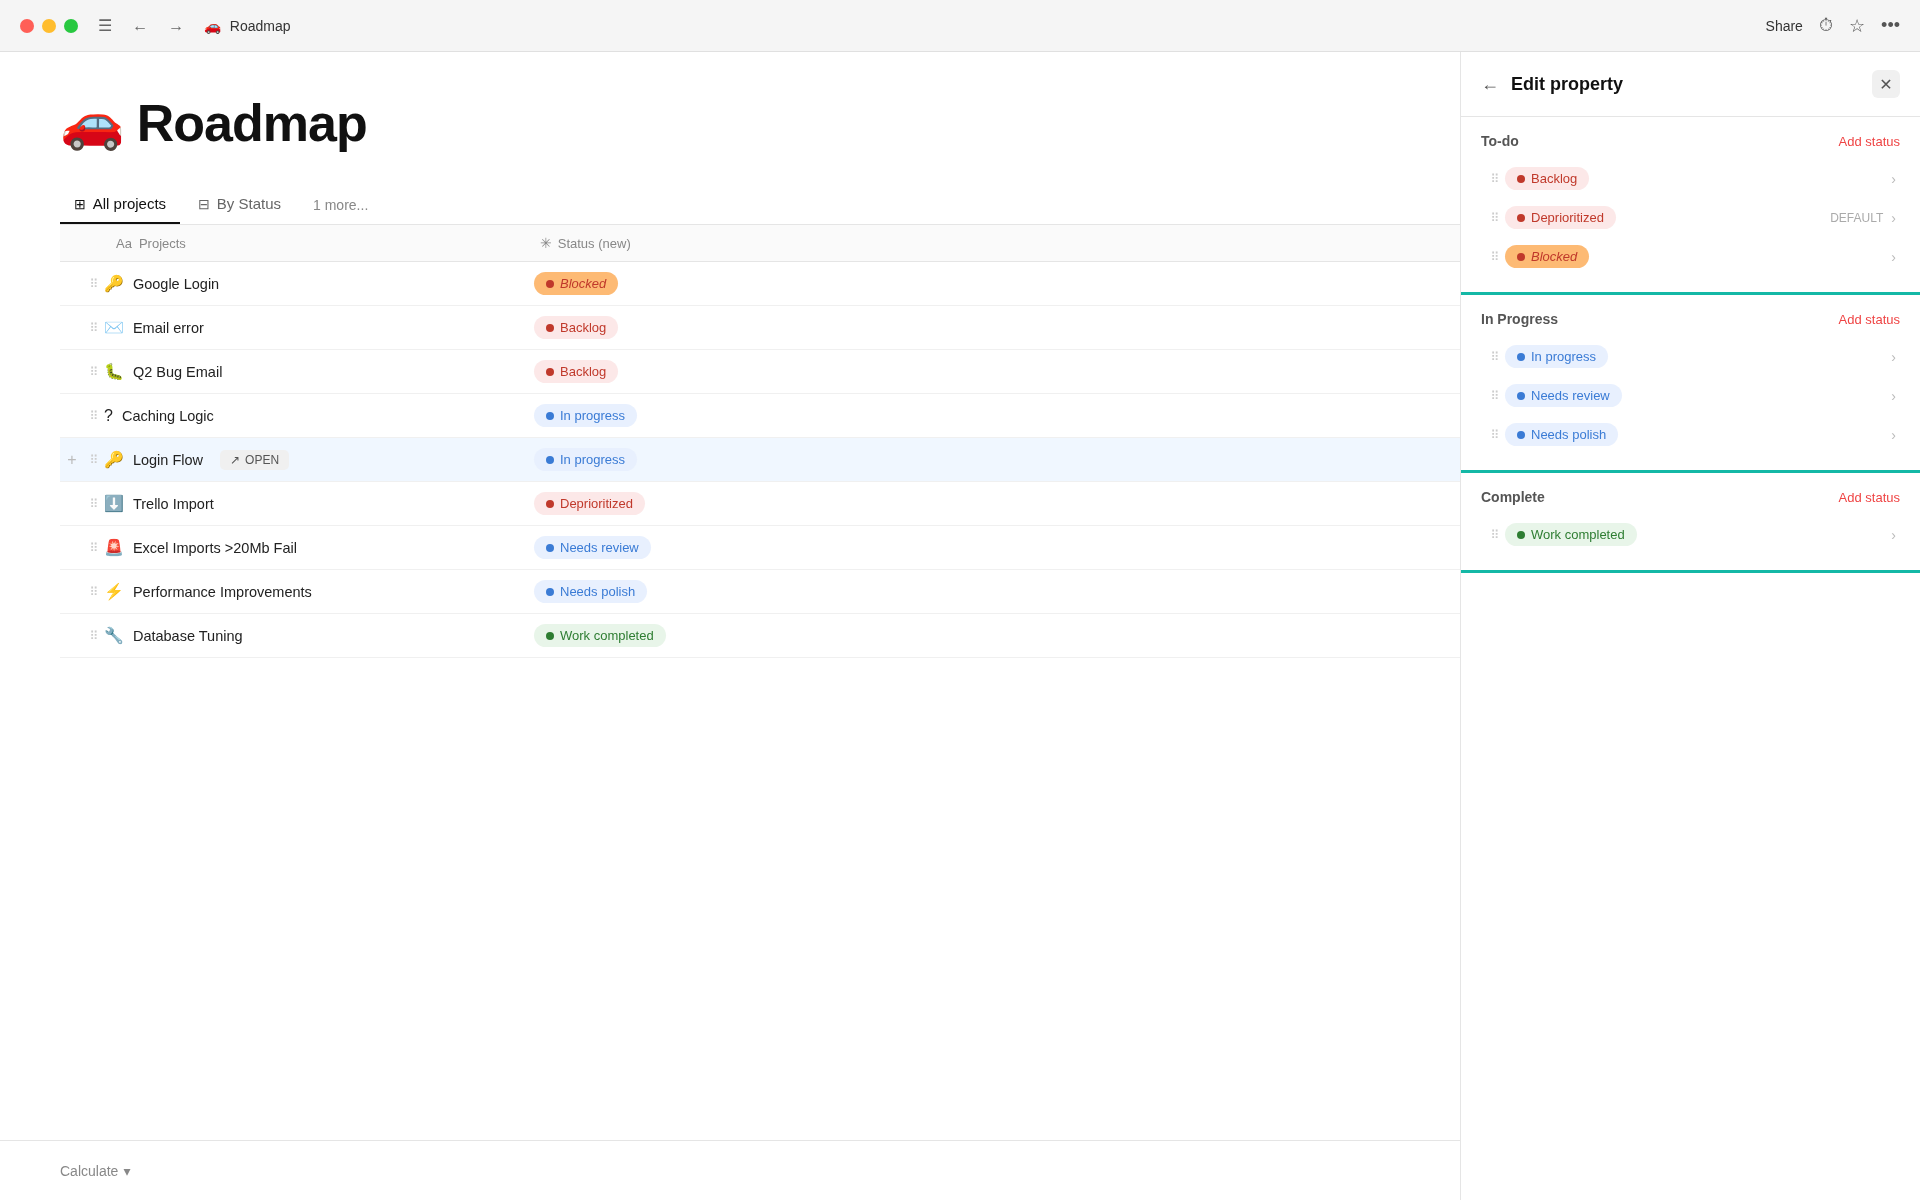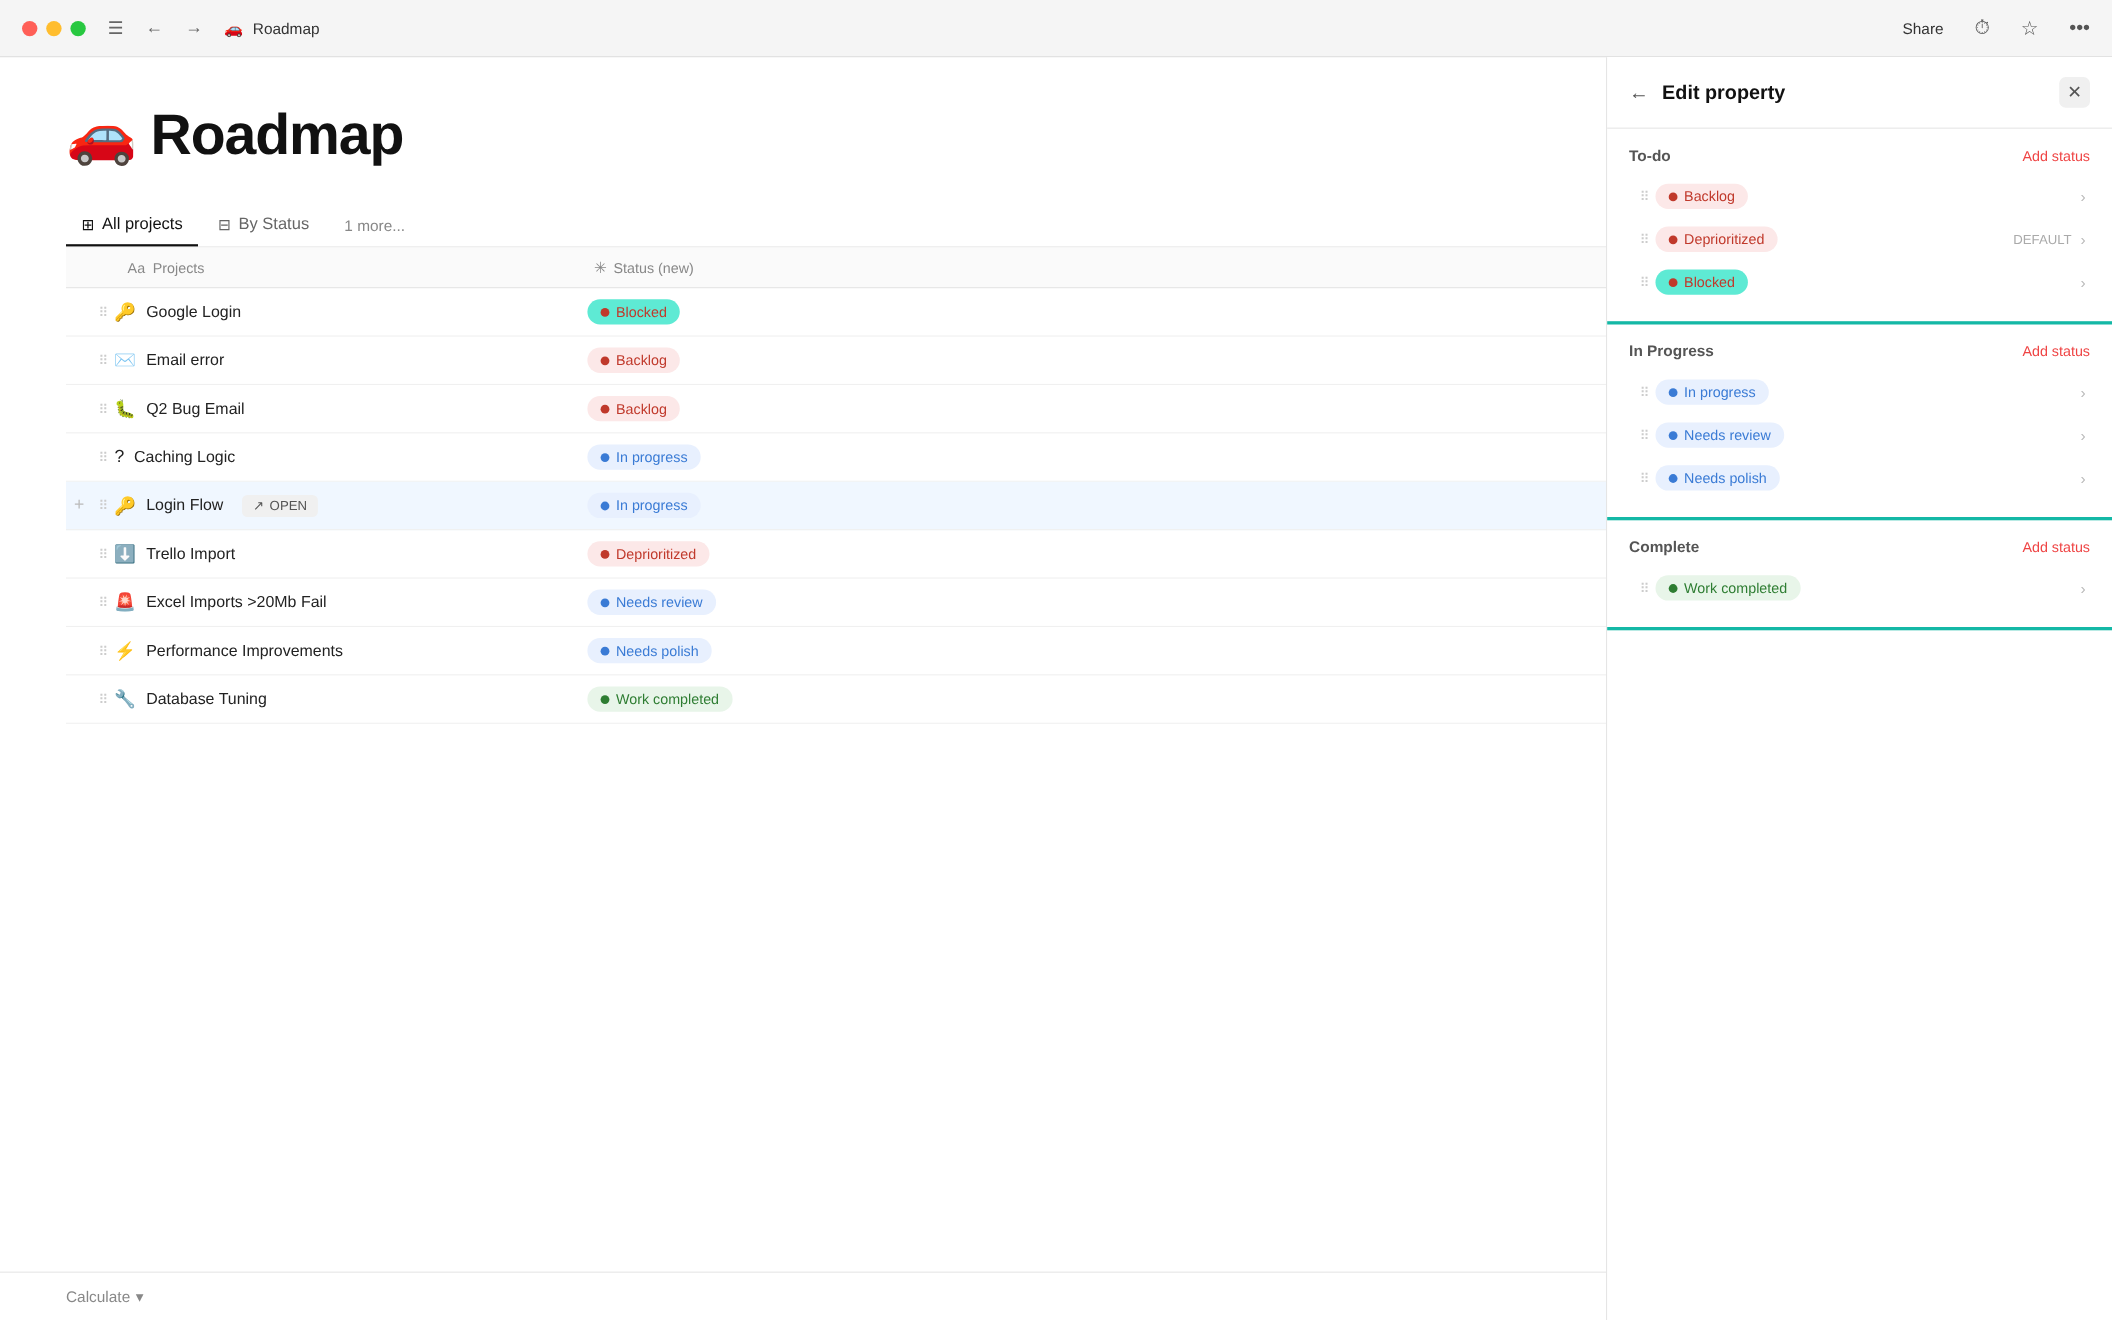--- a/index.html
+++ b/index.html
@@ -55,21 +55,21 @@
       align-items: center;
       gap: 8px;
       font-size: 14px;
       font-weight: 500;
       color: #333;
       flex: 1;
     }
     .titlebar-actions {
       display: flex;
       align-items: center;
-      gap: 28px;
+      gap: 16px;
     }
     .titlebar-share-btn {
       background: none;
       border: none;
       cursor: pointer;
       font-size: 14px;
       color: #333;
       font-weight: 500;
     }
     .titlebar-icon-btn {
@@ -293,42 +293,42 @@
       border-radius: 20px;
       font-size: 13px;
       font-weight: 500;
     }
     .badge-dot {
       width: 8px;
       height: 8px;
       border-radius: 50%;
       flex-shrink: 0;
     }
-    .badge-blocked { background: #5eead4; color: #c0392b; }
+    .badge-blocked { background: #fdba74; color: #c0392b; font-style: italic; }
     .badge-blocked .badge-dot { background: #c0392b; }
     .badge-backlog { background: #fce8e8; color: #c0392b; }
     .badge-backlog .badge-dot { background: #c0392b; }
     .badge-in-progress { background: #e8f0fe; color: #3a7bd5; }
     .badge-in-progress .badge-dot { background: #3a7bd5; }
     .badge-deprioritized { background: #fce8e8; color: #c0392b; }
     .badge-deprioritized .badge-dot { background: #c0392b; }
     .badge-needs-review { background: #e8f0fe; color: #3a7bd5; }
     .badge-needs-review .badge-dot { background: #3a7bd5; }
     .badge-needs-polish { background: #e8f0fe; color: #3a7bd5; }
     .badge-needs-polish .badge-dot { background: #3a7bd5; }
     .badge-work-completed { background: #e8f5e9; color: #2e7d32; }
     .badge-work-completed .badge-dot { background: #2e7d32; }
 
     
     .calculate-bar {
       position: absolute;
       bottom: 0;
       left: 0;
       right: 0;
-      height: 44px;
+      height: 60px;
       display: flex;
       align-items: center;
       padding: 4px 60px;
       border-top: 1px solid #e5e5e5;
       background: #fff;
     }
     .calculate-btn {
       background: none;
       border: none;
       cursor: pointer;

